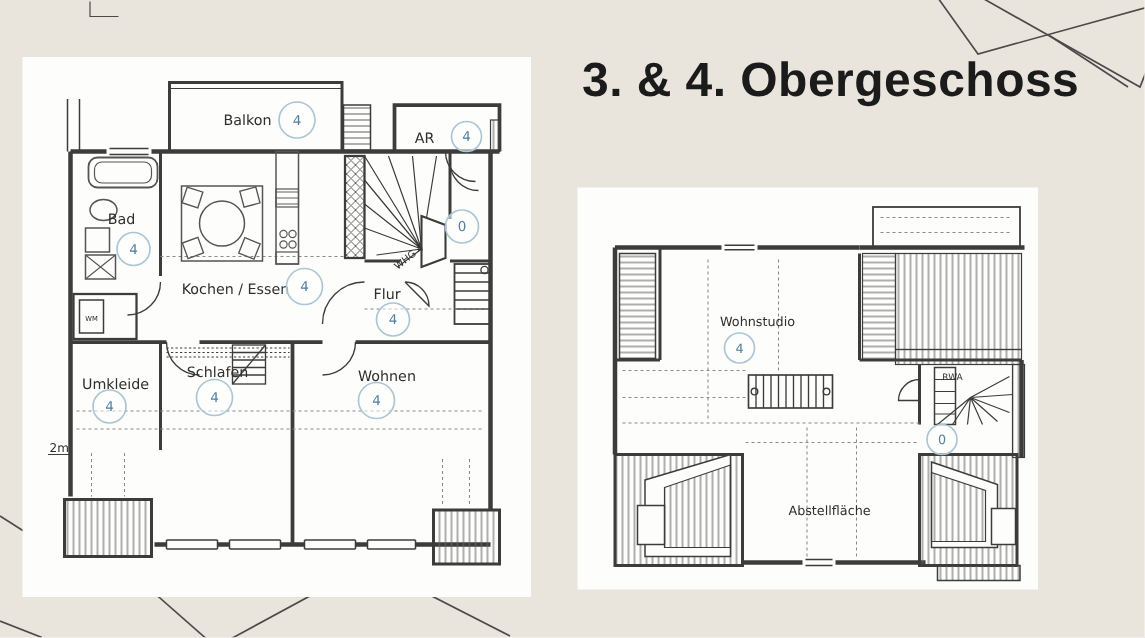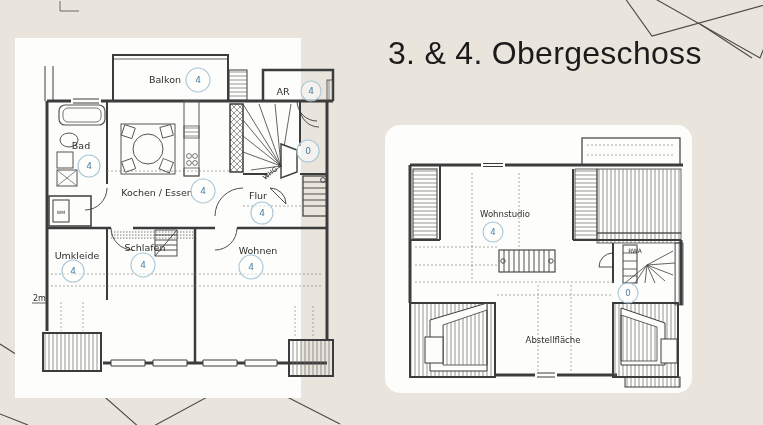--- a/index.html
+++ b/index.html
@@ -3,25 +3,25 @@
 <meta charset="utf-8">
 <style>
   html,body{margin:0;padding:0;}
   .page{
     position:relative; width:763px; height:425px;
     background:#e9e5dd; overflow:hidden;
     font-family:"Liberation Sans", sans-serif;
   }
   .decor{position:absolute; left:0; top:0; z-index:0;}
   .panel{position:absolute; background:#fdfdfb; z-index:1;}
-  .panel-lower{left:15px; top:38px; width:286px; height:360px;}
-  .panel-upper{left:385px; top:125px; width:307px; height:268px;border-radius:15px;}
+  .panel-lower{left:15px; top:38px; width:339px; height:360px;}
+  .panel-upper{left:385px; top:125px; width:307px; height:268px;}
   .title{
     position:absolute; left:388px; top:30px; z-index:1;
-    font-size:32px; line-height:47px; font-weight:400;
+    font-size:32px; line-height:47px; font-weight:700;
     color:#1b1b1b; letter-spacing:0.3px; margin:0;
   }
   .title span{display:block;}
   svg text{font-family:"DejaVu Sans", sans-serif;}
   .room-label{fill:#2e2e2e;}
   .badge-num{fill:#4d80a6;}
   .badge-ring{fill:#ffffff; fill-opacity:0.5; stroke:#a9c6d5; stroke-width:1.1;}
 </style>
 </head>
 <body>

